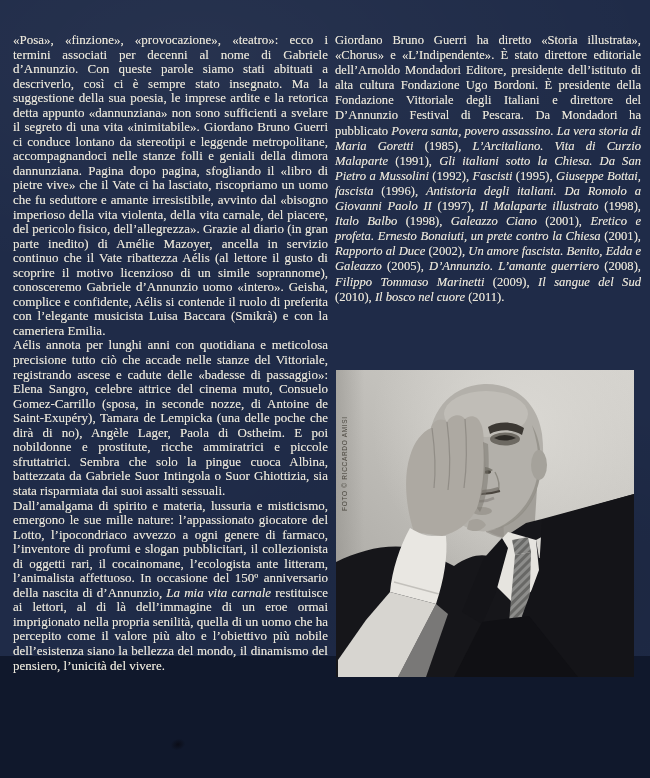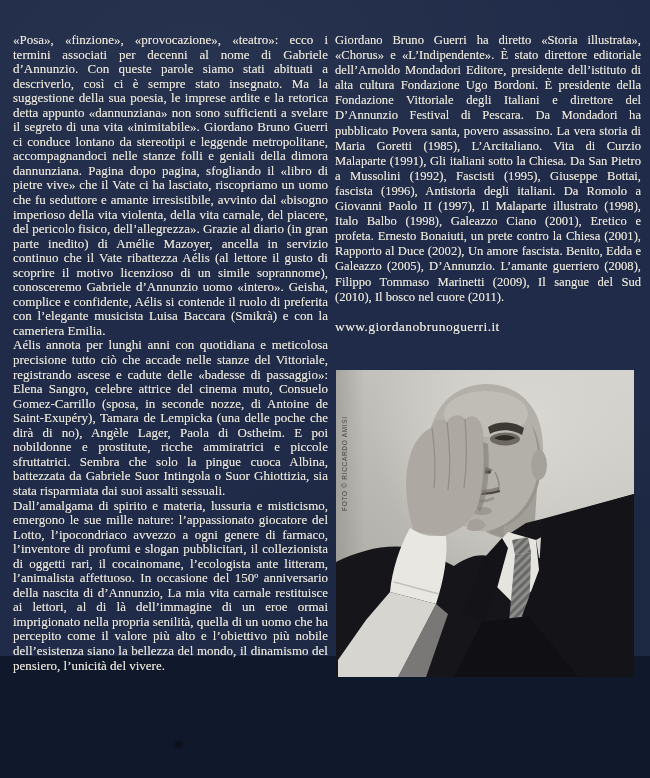--- a/index.html
+++ b/index.html
@@ -20,21 +20,21 @@
   .col{position:absolute;top:33px;}
   .col-left{left:13px;width:315px;}
   .col-right{left:335px;width:306px;}
   .col p{
     margin:0;
     text-align:justify;
     text-shadow:0 0 0.5px rgba(233,229,217,0.55);
   }
   .col-left p{font-size:13px;line-height:14.55px;}
   .col-right p{font-size:12.6px;line-height:15.1px;}
-  .it{}
+  .it{font-style:italic;}
   .website{
     margin-top:14px;
     font-size:13.5px;
     letter-spacing:0.4px;
     color:#edeade;
     text-shadow:0 0 0.5px rgba(233,229,217,0.55);
   }
   .photo{
     position:absolute;left:336px;top:370px;width:298px;height:307px;
     background:#b9b7b2;
@@ -64,21 +64,20 @@
 <div class="flap">
 
   <div class="col col-left">
     <p><span>«Posa», «finzione», «provocazione», «teatro»: ecco i termini associati per decenni al nome di Gabriele d’Annunzio. Con queste parole siamo stati abituati a descriverlo, così ci è sempre stato insegnato. Ma la suggestione della sua poesia, le imprese ardite e la retorica detta appunto «dannunziana» non sono sufficienti a svelare il segreto di una vita «inimitabile». Giordano Bruno Guerri ci conduce lontano da stereotipi e leggende metropolitane, accompagnandoci nelle stanze folli e geniali della dimora dannunziana. Pagina dopo pagina, sfogliando il «libro di pietre vive» che il Vate ci ha lasciato, riscopriamo un uomo che fu seduttore e amante irresistibile, avvinto dal «bisogno imperioso della vita violenta, della vita carnale, del piacere, del pericolo fisico, dell’allegrezza». Grazie al diario (in gran parte inedito) di Amélie Mazoyer, ancella in servizio continuo che il Vate ribattezza Aélis (al lettore il gusto di scoprire il motivo licenzioso di un simile soprannome), conosceremo Gabriele d’Annunzio uomo «intero». Geisha, complice e confidente, Aélis si contende il ruolo di preferita con l’elegante musicista Luisa Baccara (Smikrà) e con la cameriera Emilia.</span></p>
     <p><span>Aélis annota per lunghi anni con quotidiana e meticolosa precisione tutto ciò che accade nelle stanze del Vittoriale, registrando ascese e cadute delle «badesse di passaggio»: Elena Sangro, celebre attrice del cinema muto, Consuelo Gomez-Carrillo (sposa, in seconde nozze, di Antoine de Saint-Exupéry), Tamara de Lempicka (una delle poche che dirà di no), Angèle Lager, Paola di Ostheim. E poi nobildonne e prostitute, ricche ammiratrici e piccole sfruttatrici. Sembra che solo la pingue cuoca Albina, battezzata da Gabriele Suor Intingola o Suor Ghiottizia, sia stata risparmiata dai suoi assalti sessuali.</span></p>
     <p><span>Dall’amalgama di spirito e materia, lussuria e misticismo, emergono le sue mille nature: l’appassionato giocatore del Lotto, l’ipocondriaco avvezzo a ogni genere di farmaco, l’inventore di profumi e slogan pubblicitari, il collezionista di oggetti rari, il cocainomane, l’ecologista ante litteram, l’animalista affettuoso. In occasione del 150º anniversario della nascita di d’Annunzio, </span><span class="it">La mia vita carnale</span><span> restituisce ai lettori, al di là dell’immagine di un eroe ormai imprigionato nella propria senilità, quella di un uomo che ha percepito come il valore più alto e l’obiettivo più nobile dell’esistenza siano la bellezza del mondo, il dinamismo del pensiero, l’unicità del vivere.</span></p>
   </div>
 
   <div class="col col-right">
     <p><span>Giordano Bruno Guerri ha diretto «Storia illustrata», «Chorus» e «L’Indipendente». È stato direttore editoriale dell’Arnoldo Mondadori Editore, presidente dell’istituto di alta cultura Fondazione Ugo Bordoni. È presidente della Fondazione Vittoriale degli Italiani e direttore del D’Annunzio Festival di Pescara. Da Mondadori ha pubblicato </span><span class="it">Povera santa, povero assassino. La vera storia di Maria Goretti</span><span> (1985), </span><span class="it">L’Arcitaliano. Vita di Curzio Malaparte</span><span> (1991), </span><span class="it">Gli italiani sotto la Chiesa. Da San Pietro a Mussolini</span><span> (1992), </span><span class="it">Fascisti</span><span> (1995), </span><span class="it">Giuseppe Bottai, fascista</span><span> (1996), </span><span class="it">Antistoria degli italiani. Da Romolo a Giovanni Paolo II</span><span> (1997), </span><span class="it">Il Malaparte illustrato</span><span> (1998), </span><span class="it">Italo Balbo</span><span> (1998), </span><span class="it">Galeazzo Ciano</span><span> (2001), </span><span class="it">Eretico e profeta. Ernesto Bonaiuti, un prete contro la Chiesa</span><span> (2001), </span><span class="it">Rapporto al Duce</span><span> (2002), </span><span class="it">Un amore fascista. Benito, Edda e Galeazzo</span><span> (2005), </span><span class="it">D’Annunzio. L’amante guerriero</span><span> (2008), </span><span class="it">Filippo Tommaso Marinetti</span><span> (2009), </span><span class="it">Il sangue del Sud</span><span> (2010), </span><span class="it">Il bosco nel cuore</span><span> (2011).</span></p>
-    <div class="website">www.giordanobrunoguerri.it</div>
   </div>
 
   <div class="photo">
     <svg width="298" height="307" viewBox="0 0 298 307" xmlns="http://www.w3.org/2000/svg">
       <defs>
         <linearGradient id="bgg" x1="0" y1="1" x2="1" y2="0">
           <stop offset="0" stop-color="#a6a49f"></stop>
           <stop offset="0.55" stop-color="#c3c1bc"></stop>
           <stop offset="1" stop-color="#d4d2cd"></stop>
         </linearGradient>

